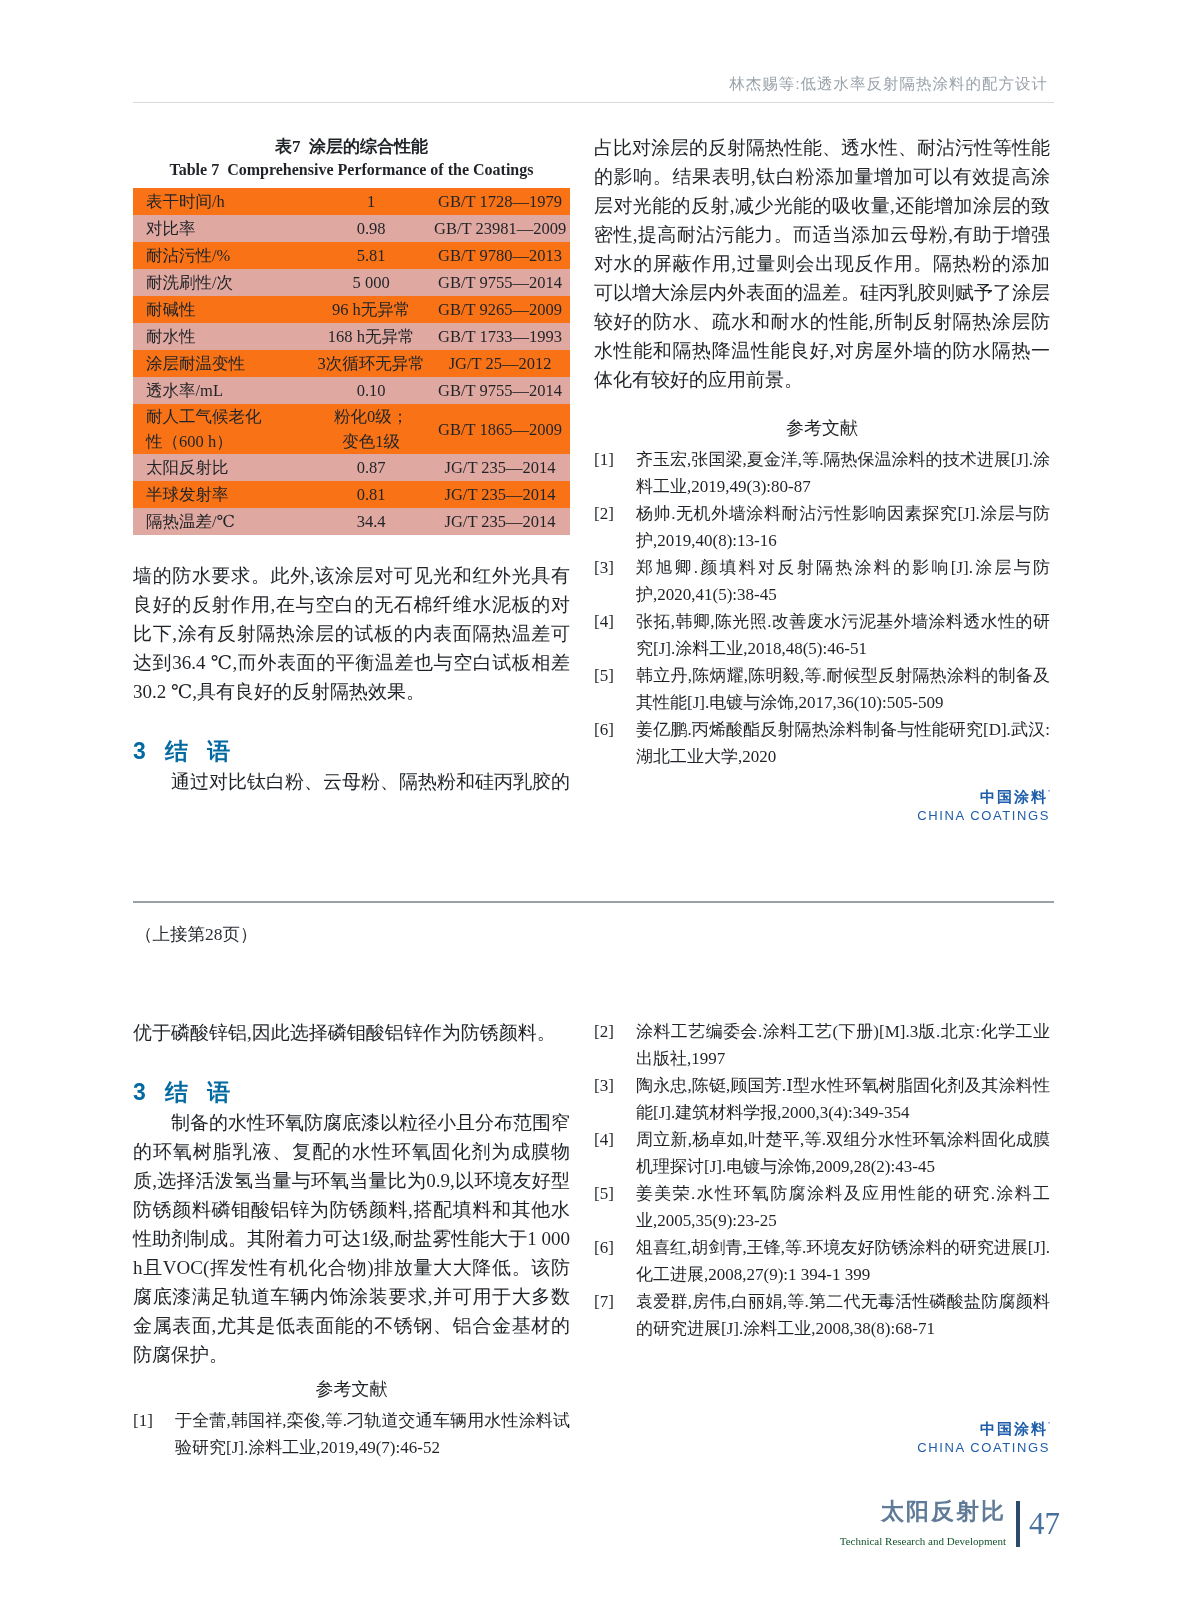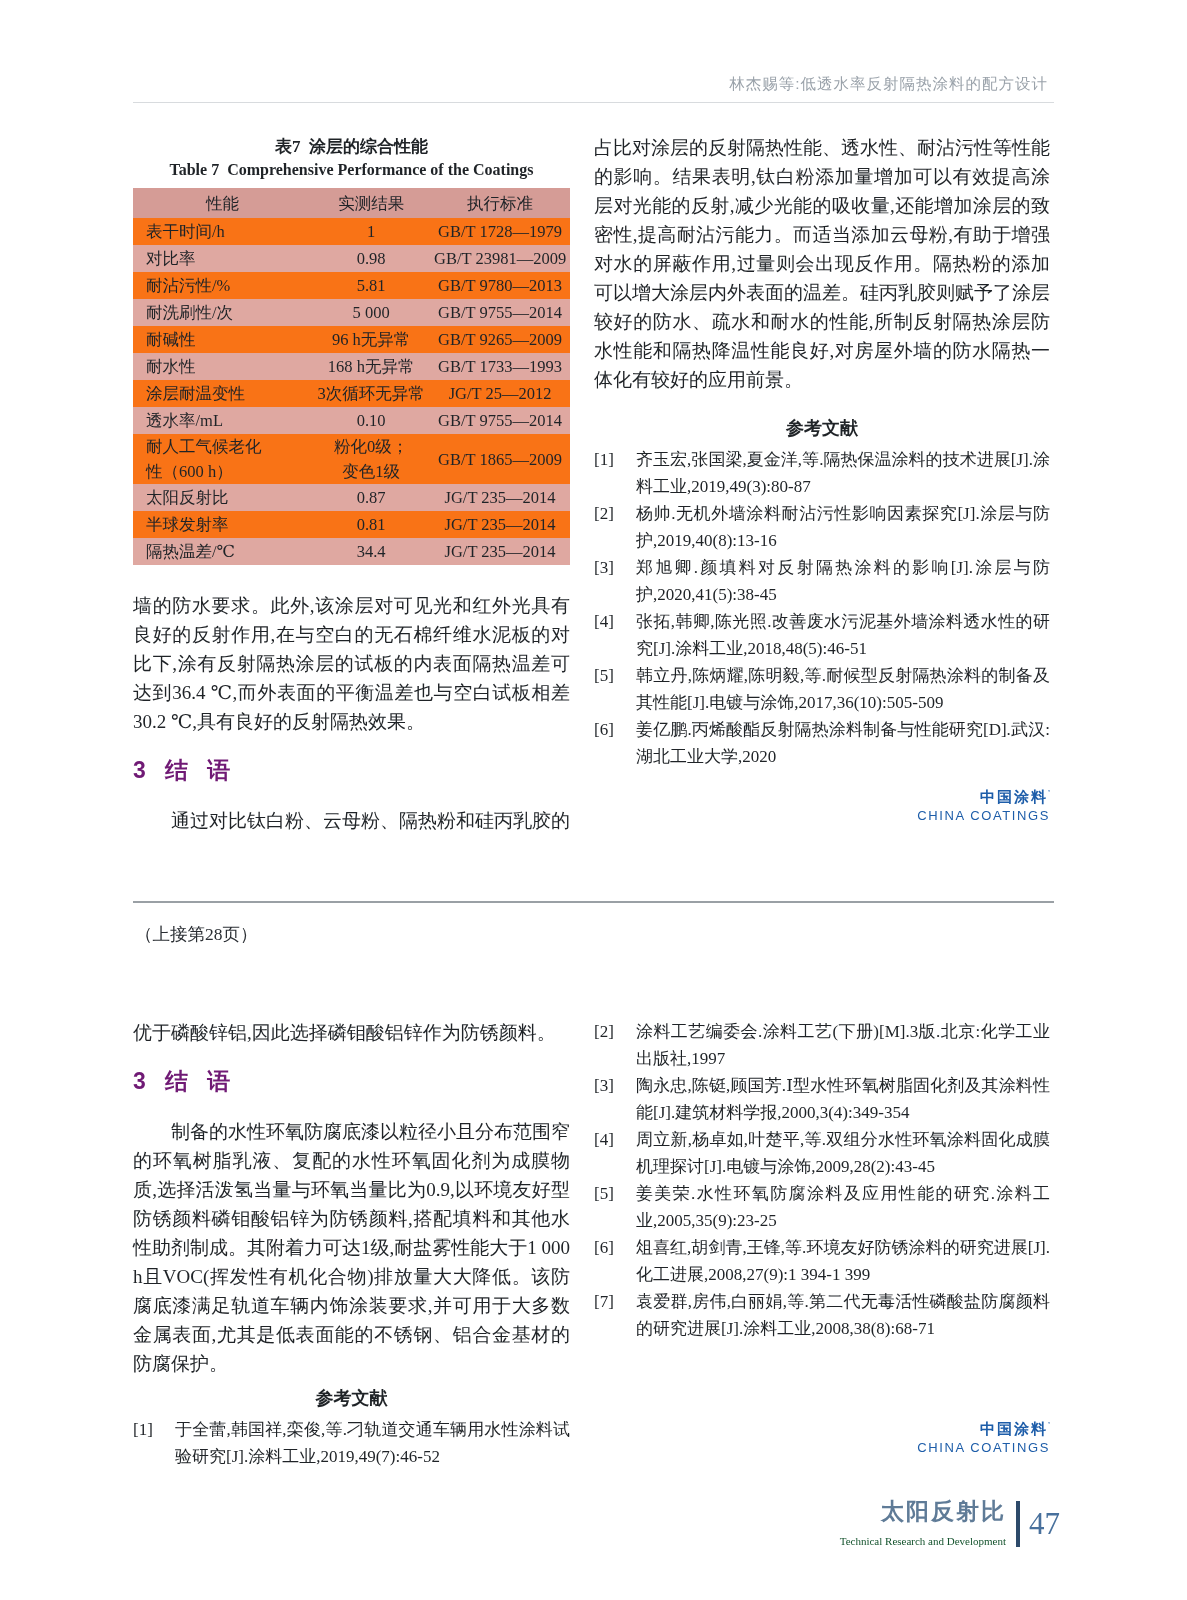--- a/index.html
+++ b/index.html
@@ -37,28 +37,28 @@
   .tbl-body > div.tbl-row:nth-of-type(even){background:#dfa8a1;}
   .tbl .c1{width:41%;padding-left:13px;box-sizing:border-box;text-align:left;white-space:pre-line;line-height:25px;}
   .tbl .c2{width:27%;text-align:center;white-space:pre-line;line-height:25px;}
   .tbl .c3{width:32%;text-align:center;line-height:25px;}
   .tbl-head .c1{text-align:center;padding-left:0;}
 
   
   .para{font-size:19px;line-height:29px;text-align:justify;}
   .para.indent{text-indent:2em;}
   .mt26{margin-top:26px;}
-  .mt12{margin-top:20px;font-family:Liberation Serif, serif;}
+  .mt12{margin-top:0;font-family:Liberation Serif, serif;}
   .section-heading{
-    margin-top:19px;
+    margin-top:30px;
     font-family:"Liberation Sans","DejaVu Sans",sans-serif;
-    font-size:23px;font-weight:bold;color:#701a75;white-space:pre;
-  }
-  
-  .ref-heading{font-size:18px;font-weight:bold;text-align:center;margin-top:22px;margin-bottom:6px;}
+    font-size:23px;font-weight:bold;color:#0369a1;white-space:pre;
+  }
+  
+  .ref-heading{font-size:18px;font-weight:normal;text-align:center;margin-top:22px;margin-bottom:6px;}
   .refs{font-size:17px;line-height:27px;}
   .ref-item{display:flex;}
   .ref-no{flex:0 0 42px;}
   .ref-text{flex:1;text-align:justify;}
 
   
   .logo{margin-top:18px;text-align:right;color:#1d5da9;
         font-family:"Liberation Sans","DejaVu Sans",sans-serif;}
   .logo .cn{font-size:15px;font-weight:bold;letter-spacing:2px;}
   .logo .mark{font-size:9px;vertical-align:top;}
@@ -84,25 +84,20 @@
 <div class="page">
 
   <div class="running-head">林杰赐等:低透水率反射隔热涂料的配方设计</div>
   <div class="head-rule"></div>
 
   <div class="cols top">
     <div class="col-l">
       <div class="tbl-title-cn">表7  涂层的综合性能</div>
       <div class="tbl-title-en">Table 7  Comprehensive Performance of the Coatings</div>
       <div class="tbl">
-        <div class="tbl-head">
-          <span class="c1">性能</span>
-          <span class="c2">实测结果</span>
-          <span class="c3">执行标准</span>
-        </div>
         <div class="tbl-body">
 
             <div class="tbl-row">
               <span class="c1">表干时间/h</span>
               <span class="c2">1</span>
               <span class="c3">GB/T 1728—1979</span>
             </div>
 
             <div class="tbl-row">
               <span class="c1">对比率</span>

